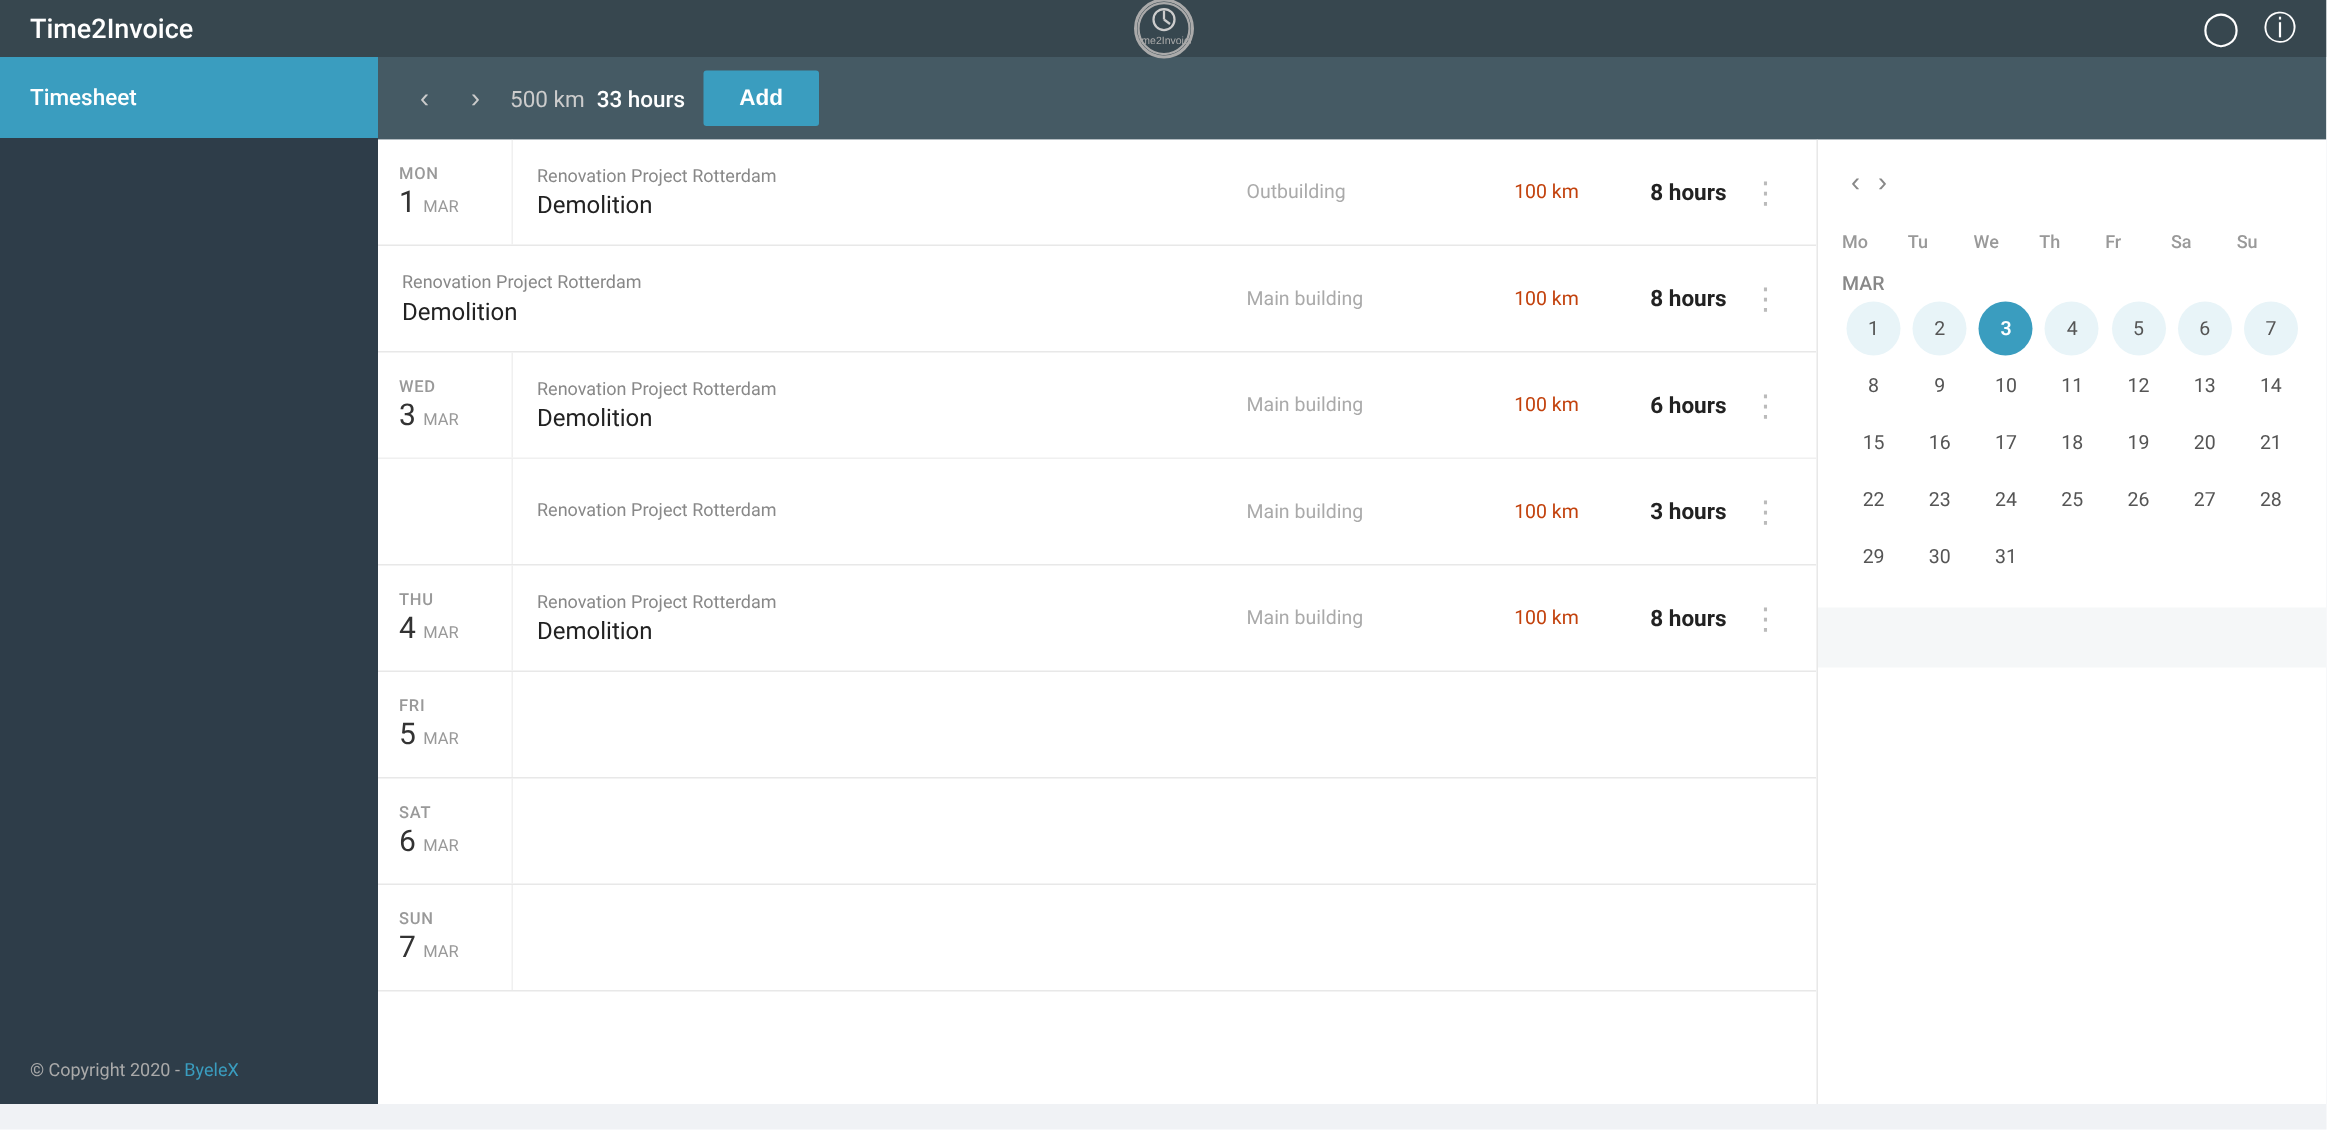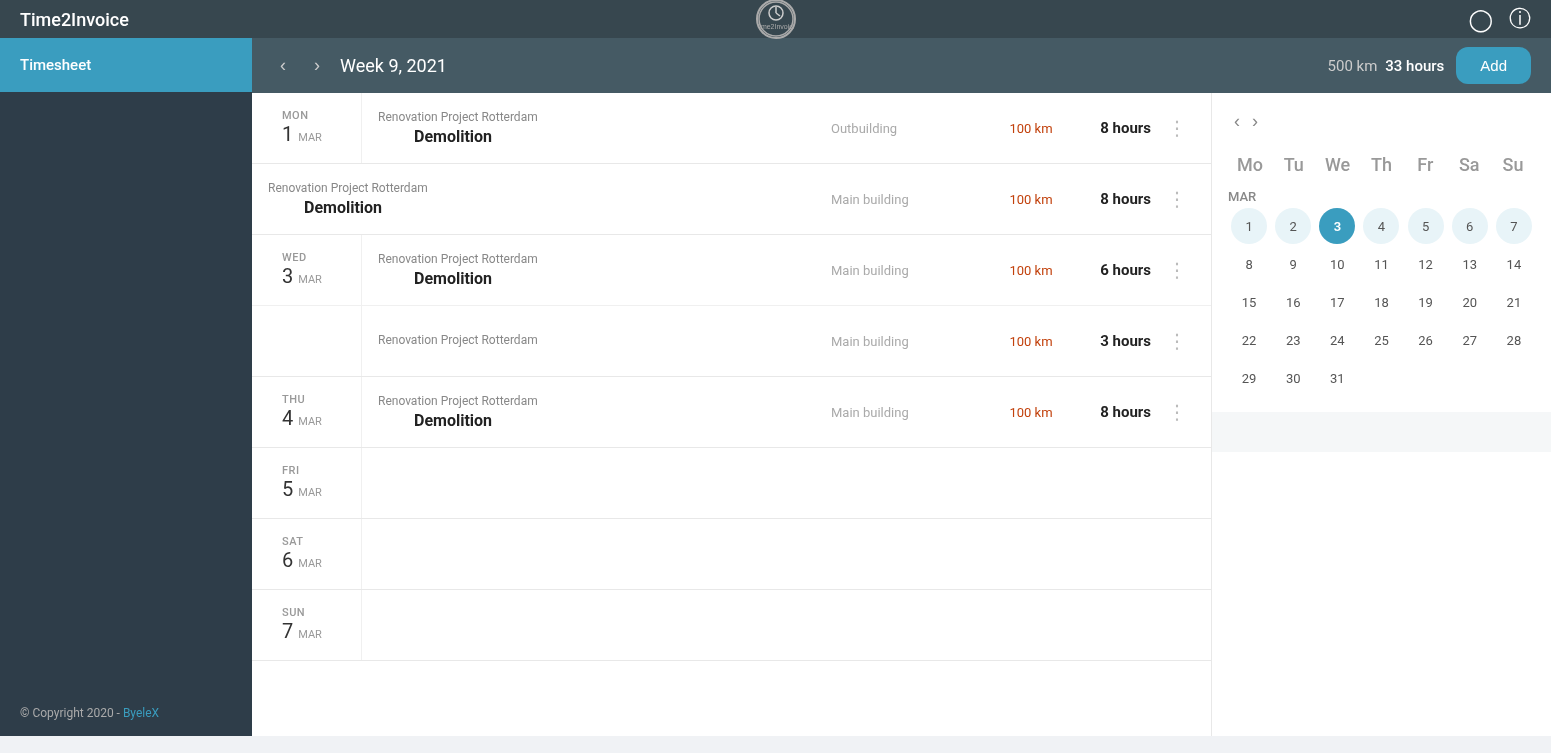--- a/index.html
+++ b/index.html
@@ -126,23 +126,23 @@
     .week-stat-hours {
       color: #fff;
       font-weight: 500;
     }
     .add-btn {
       background: #3a9dbf;
       color: #fff;
       border: none;
       padding: 10px 24px;
       font-size: 15px;
-      font-weight: 400;
-      cursor: pointer;
-      border-radius: 12px;
+      font-weight: 700;
+      cursor: pointer;
+      border-radius: 2px;
     }
 
     
     .content-area {
       display: flex;
       flex: 1;
       overflow: hidden;
     }
 
     
@@ -159,22 +159,22 @@
     .day-row {
       display: flex;
       align-items: stretch;
       min-height: 70px;
       border-bottom: 1px solid #f0f0f0;
     }
     .day-row:last-child {
       border-bottom: none;
     }
     .day-label {
-      width: 110px;
-      padding: 16px 30px;
+      width: 90px;
+      padding: 16px 14px;
       flex-shrink: 0;
       border-right: 1px solid #f0f0f0;
     }
     .day-label-day {
       color: #999;
       font-size: 11px;
       text-transform: uppercase;
       font-weight: 500;
       letter-spacing: 0.5px;
     }
@@ -208,22 +208,21 @@
       flex: 1;
     }
     .entry-project {
       color: #888;
       font-size: 12px;
       margin-bottom: 3px;
     }
     .entry-task {
       color: #222;
       font-size: 16px;
-      font-weight: 700;
-      margin-left: 36px;
+      font-weight: 400;
     }
     .entry-location {
       color: #aaa;
       font-size: 13px;
       min-width: 160px;
     }
     .entry-km {
       color: #c2410c;
       font-size: 13px;
       min-width: 80px;
@@ -287,22 +286,21 @@
     }
     .cal-grid {
       width: 100%;
     }
     .cal-weekdays {
       display: grid;
       grid-template-columns: repeat(7, 1fr);
       margin-bottom: 4px;
     }
     .cal-weekday {
-      text-align: center;
-      font-size: 18px;
+      font-size: 12px;
       color: #999;
       font-weight: 500;
       padding: 4px 0;
     }
     .cal-days {
       display: grid;
       grid-template-columns: repeat(7, 1fr);
       gap: 2px;
     }
     .cal-day {
@@ -367,21 +365,20 @@
     <div class="sidebar-footer">
       <span>© Copyright 2020 - </span><a href="#">ByeleX</a>
     </div>
   </aside>
 
   <div class="main">
 
     <div class="week-header">
       <button class="week-nav-btn">‹</button>
       <button class="week-nav-btn">›</button>
-      <span class="week-title">Week 9, 2021</span>
       <div class="week-stats">
         <span>500 km</span>
         <span class="week-stat-hours">33 hours</span>
       </div>
       <button class="add-btn">Add</button>
     </div>
 
     <div class="content-area">
 
       <div class="timesheet-list" id="timesheet-list">

